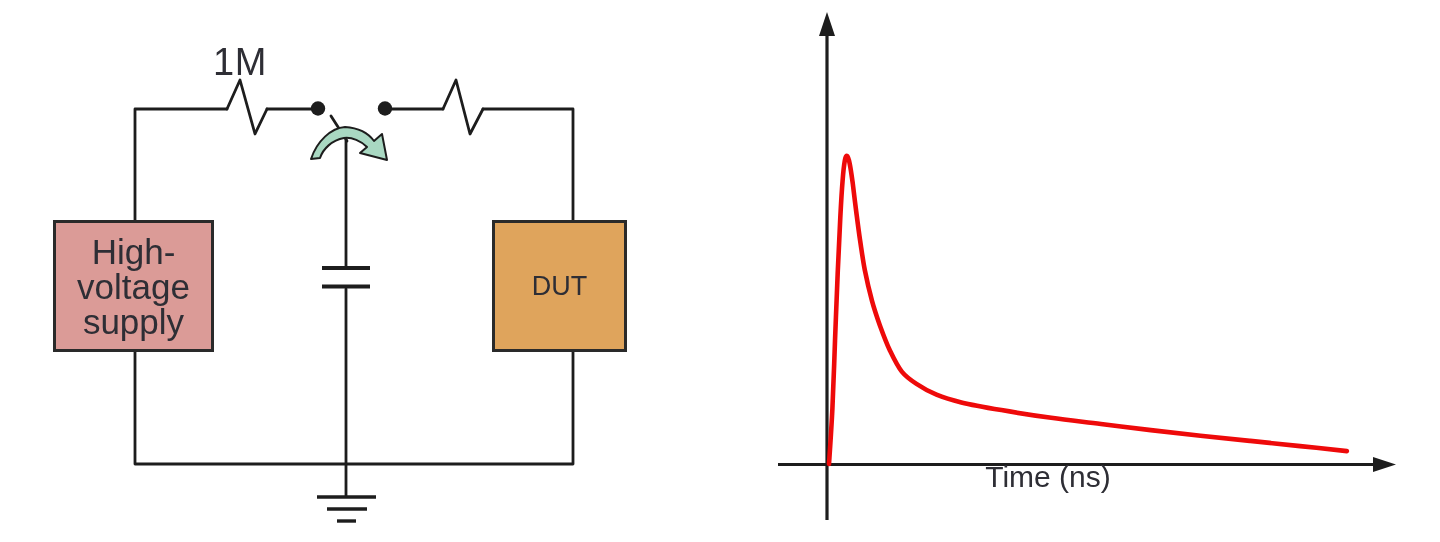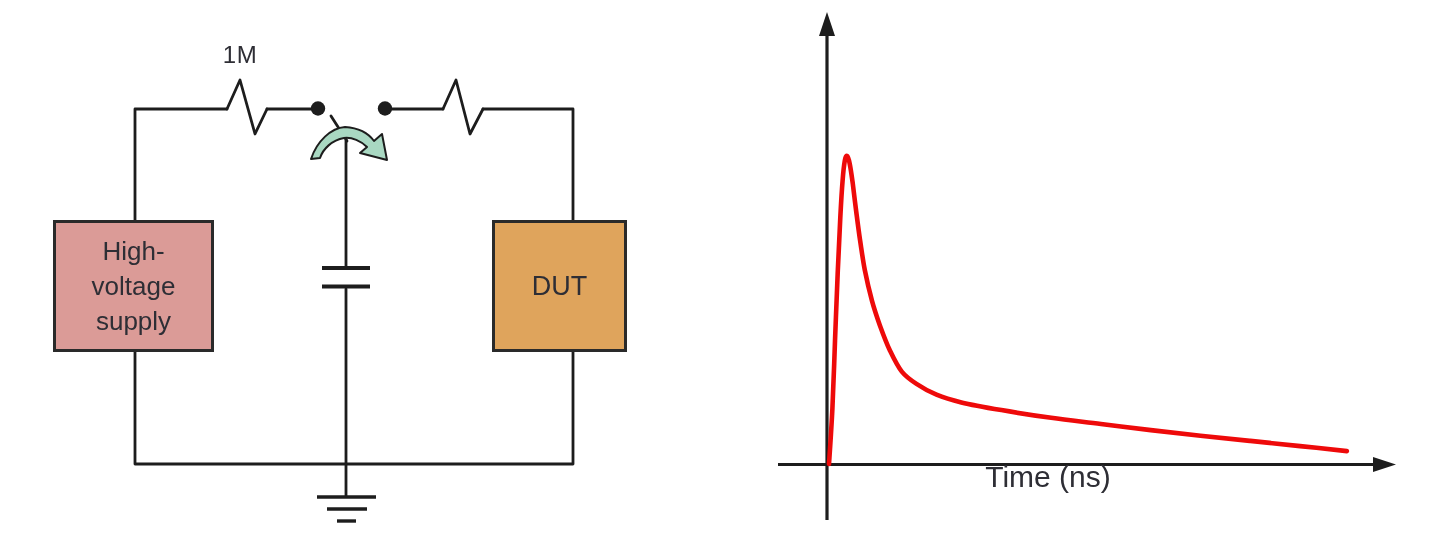--- a/index.html
+++ b/index.html
@@ -10,28 +10,28 @@
     position:relative;width:1440px;height:542px;background:#ffffff;
     font-family:"Liberation Sans", sans-serif;color:var(--text);overflow:hidden;
   }
   #circuit-svg{position:absolute;left:0;top:0;width:1440px;height:542px;}
   .wire{fill:none;stroke:var(--line);stroke-width:2.8;stroke-linecap:round;stroke-linejoin:round;}
   .thick{fill:none;stroke:var(--line);stroke-width:4;stroke-linecap:butt;}
   .gnd{fill:none;stroke:var(--line);stroke-width:3.4;stroke-linecap:butt;}
   .axis{fill:none;stroke:var(--line);stroke-width:3.2;stroke-linecap:butt;}
   .lbl{position:absolute;color:var(--text);white-space:nowrap;}
   .lbl-center{text-align:center;}
-  .comp-lbl{font-size:24px;letter-spacing:0.5px;}
+  .comp-lbl{font-size:38px;letter-spacing:0.5px;}
   .axis-lbl{font-size:30px;}
   .box{
     position:absolute;box-sizing:border-box;border:3px solid var(--box-border);
     display:flex;flex-direction:column;align-items:center;justify-content:center;
     text-align:center;
   }
-  #hv-box{left:53px;top:220px;width:161px;height:132px;font-size:26px;line-height:35px;}
+  #hv-box{left:53px;top:220px;width:161px;height:132px;font-size:35px;line-height:35px;}
   #dut-box{left:492px;top:220px;width:135px;height:132px;font-size:27px;}
 </style>
 </head>
 <body>
 
 <div id="stage">
 
   <svg id="circuit-svg" viewBox="0 0 1440 542" xmlns="http://www.w3.org/2000/svg">
 
     <g>

